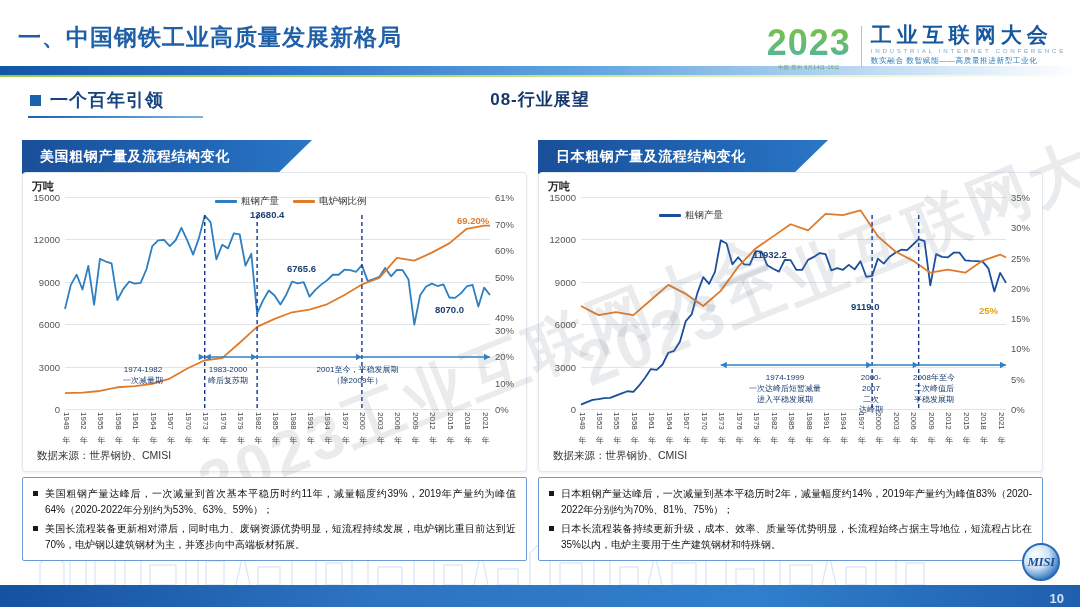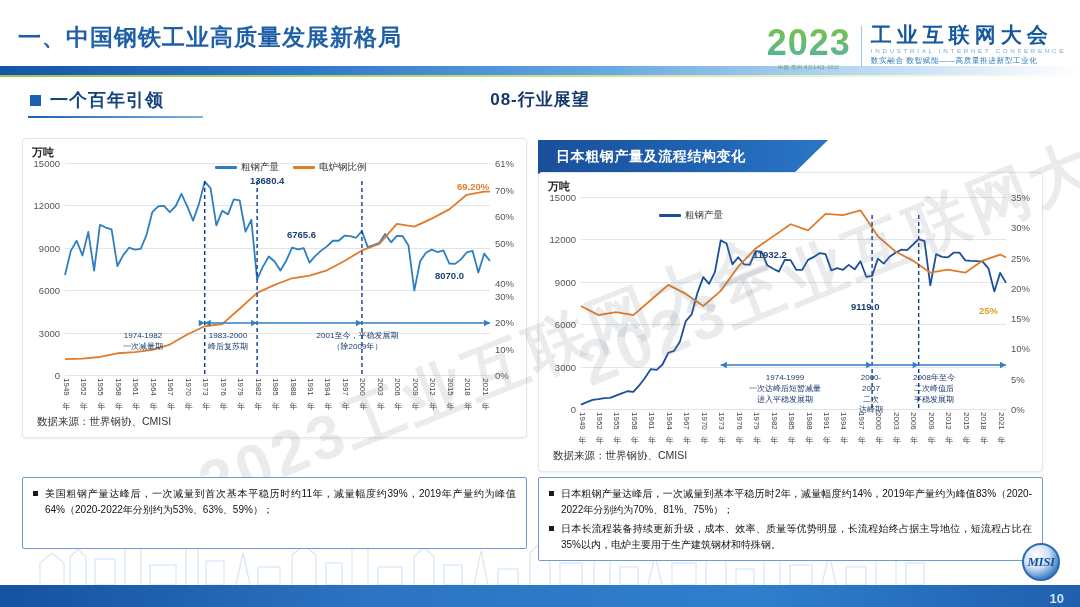--- a/index.html
+++ b/index.html
@@ -203,20 +203,26 @@
 </div>
 
 <div class="sec-label">
   <div class="sq"></div>
   <div class="tx">一个百年引领</div>
 </div>
 <div class="sec-underline"></div>
 <div class="sec-center">08-行业展望</div>
 
 <div class="panel left">
+  <div class="panel-head">
+    <div class="tri"></div>
+    <div class="band">
+      <span>美国粗钢产量及流程结构变化</span>
+    </div>
+  </div>
   <div class="chart-card">
     <div class="unit-lbl">万吨</div>
     <div class="plot" id="plot0">
         <div class="grid-line" style="top: 212px;"></div>
         <div class="ytick-l" style="top: 212px;">0</div>
         <div class="grid-line" style="top: 169.6px;"></div>
         <div class="ytick-l" style="top: 169.6px;">3000</div>
         <div class="grid-line" style="top: 127.2px;"></div>
         <div class="ytick-l" style="top: 127.2px;">6000</div>
         <div class="grid-line" style="top: 84.8px;"></div>
@@ -388,20 +394,21 @@
 </div>
 
 <div class="wm">
   <span style="left:180px; top:330px;">2023工业互联网大会</span>
   <span style="left:560px; top:210px;">2023工业互联网大会</span>
 </div>
 
 <div class="note left">
   <ul>
     <li>美国粗钢产量达峰后，一次减量到首次基本平稳历时约11年，减量幅度约39%，2019年产量约为峰值64%（2020-2022年分别约为53%、63%、59%）；</li>
+    <li>美国长流程装备更新相对滞后，同时电力、废钢资源优势明显，短流程持续发展，电炉钢比重目前达到近70%，电炉钢以建筑钢材为主，并逐步向中高端板材拓展。</li>
   </ul>
 </div>
 <div class="note right">
   <ul>
     <li>日本粗钢产量达峰后，一次减量到基本平稳历时2年，减量幅度约14%，2019年产量约为峰值83%（2020-2022年分别约为70%、81%、75%）；</li>
     <li>日本长流程装备持续更新升级，成本、效率、质量等优势明显，长流程始终占据主导地位，短流程占比在35%以内，电炉主要用于生产建筑钢材和特殊钢。</li>
   </ul>
 </div>
 
 <svg class="footer-city" viewBox="0 0 1080 62" preserveAspectRatio="none">

